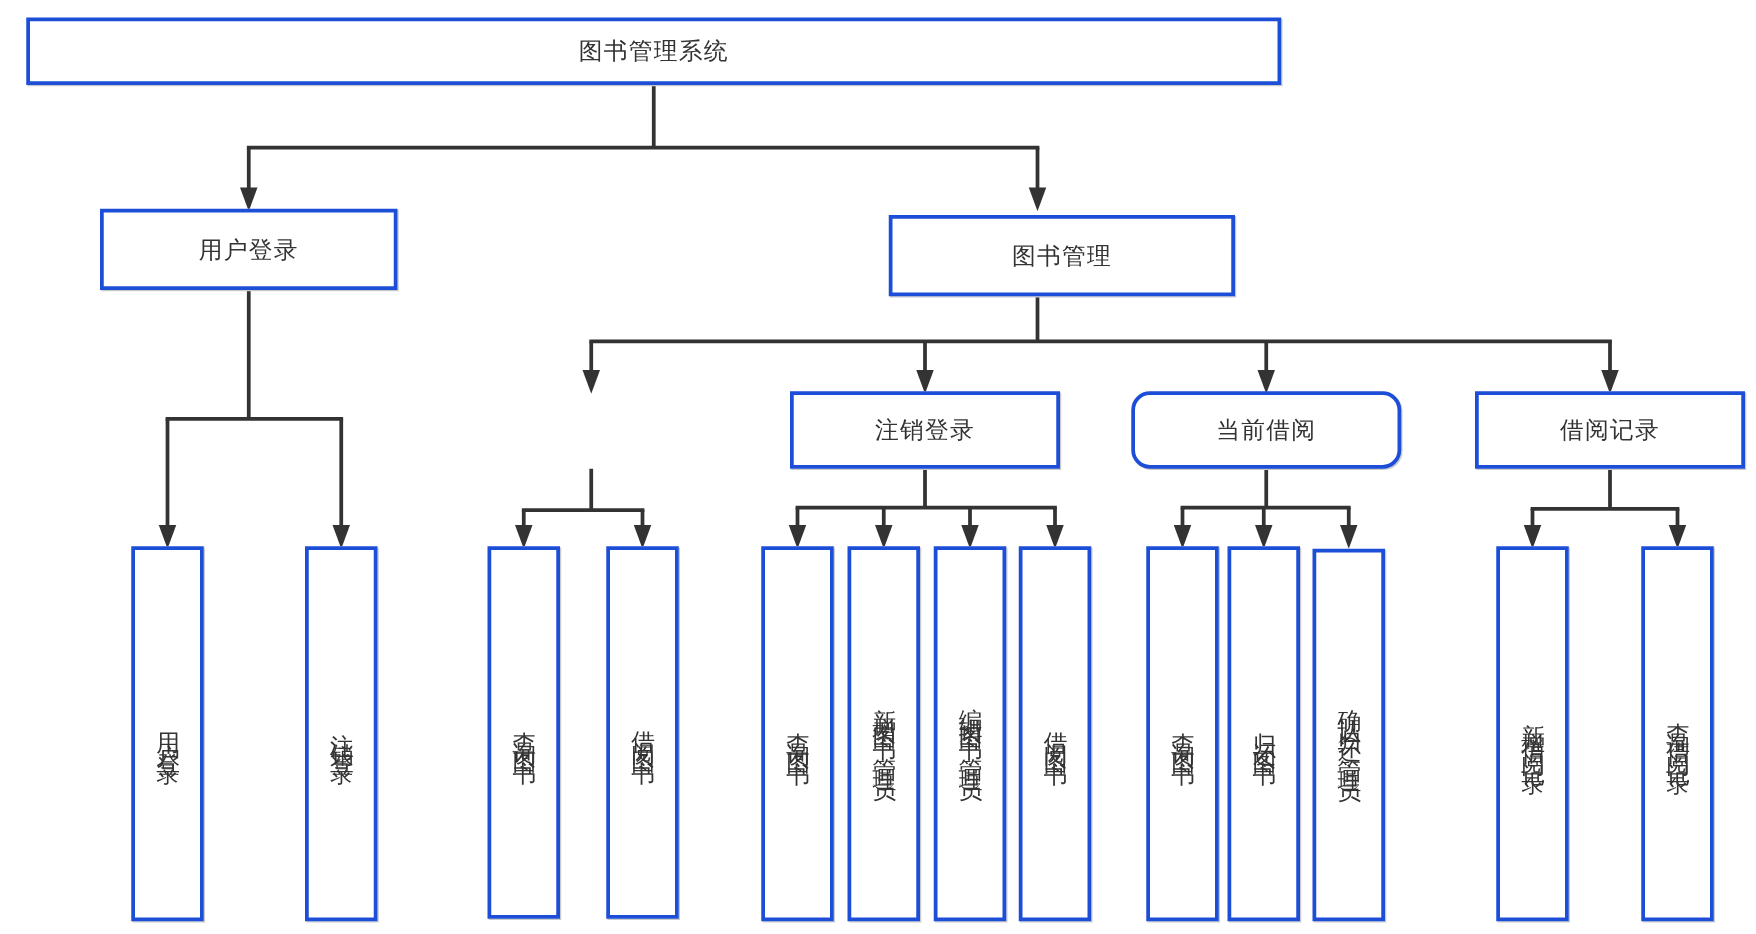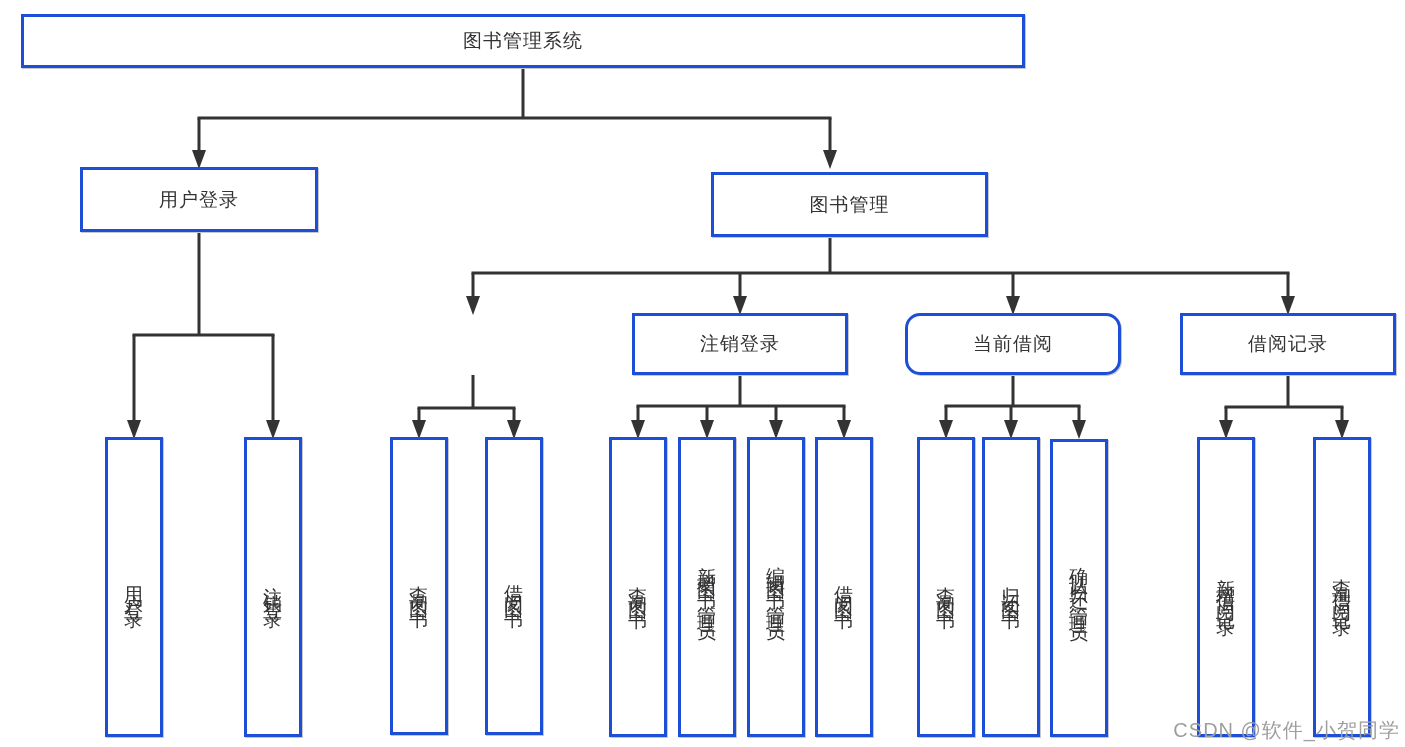--- a/index.html
+++ b/index.html
@@ -206,15 +206,14 @@
     <span class="v-label">确认归还（管理员）</span>
   </div>
 
   <div class="box" style="left:1197px; top:437px; width:58px; height:300px;">
     <span class="v-label">新增借阅记录</span>
   </div>
   <div class="box" style="left:1313px; top:437px; width:58px; height:300px;">
     <span class="v-label">查询借阅记录</span>
   </div>
 
-  <div id="watermark">CSDN @软件_小贺同学</div>
 
 </div>
 
 </body></html>

